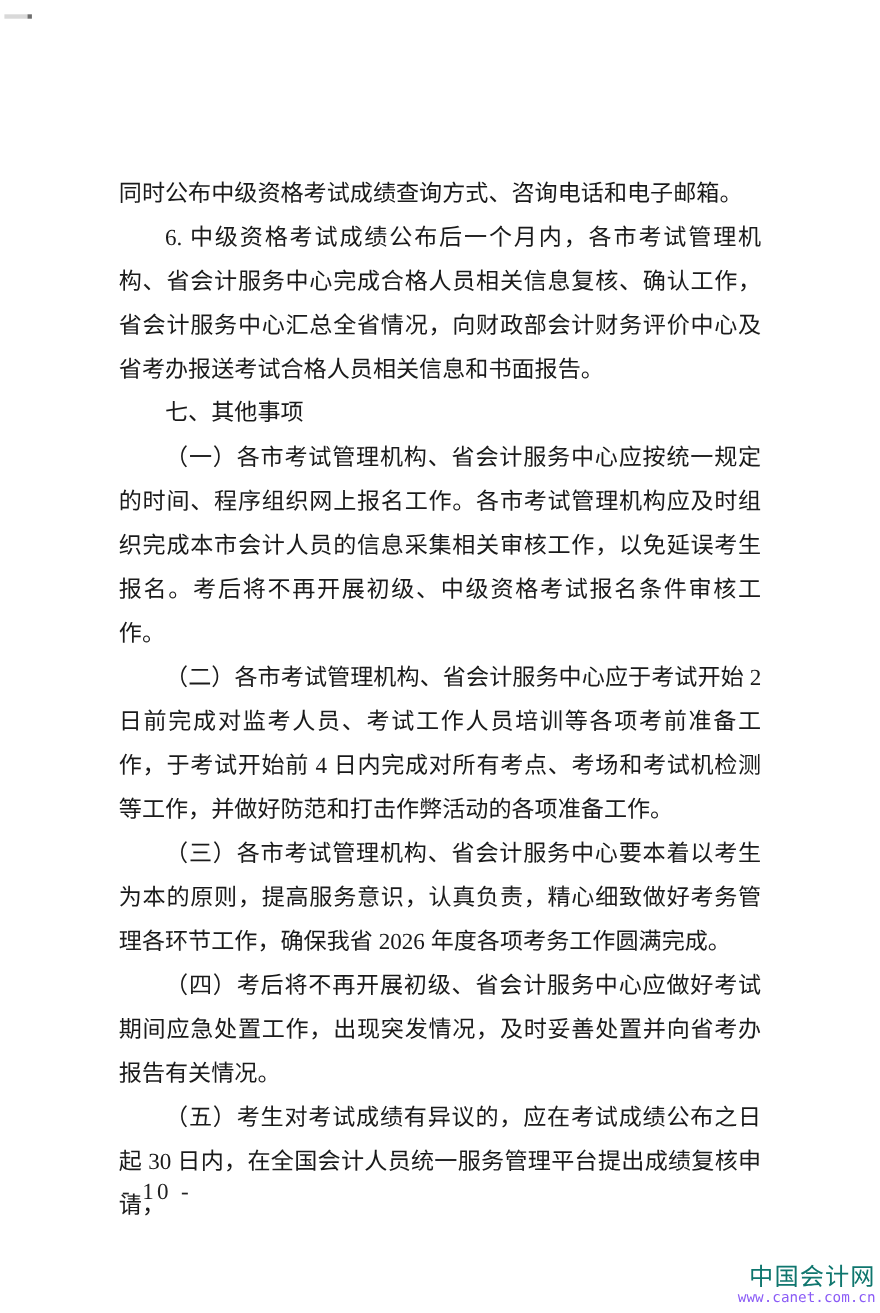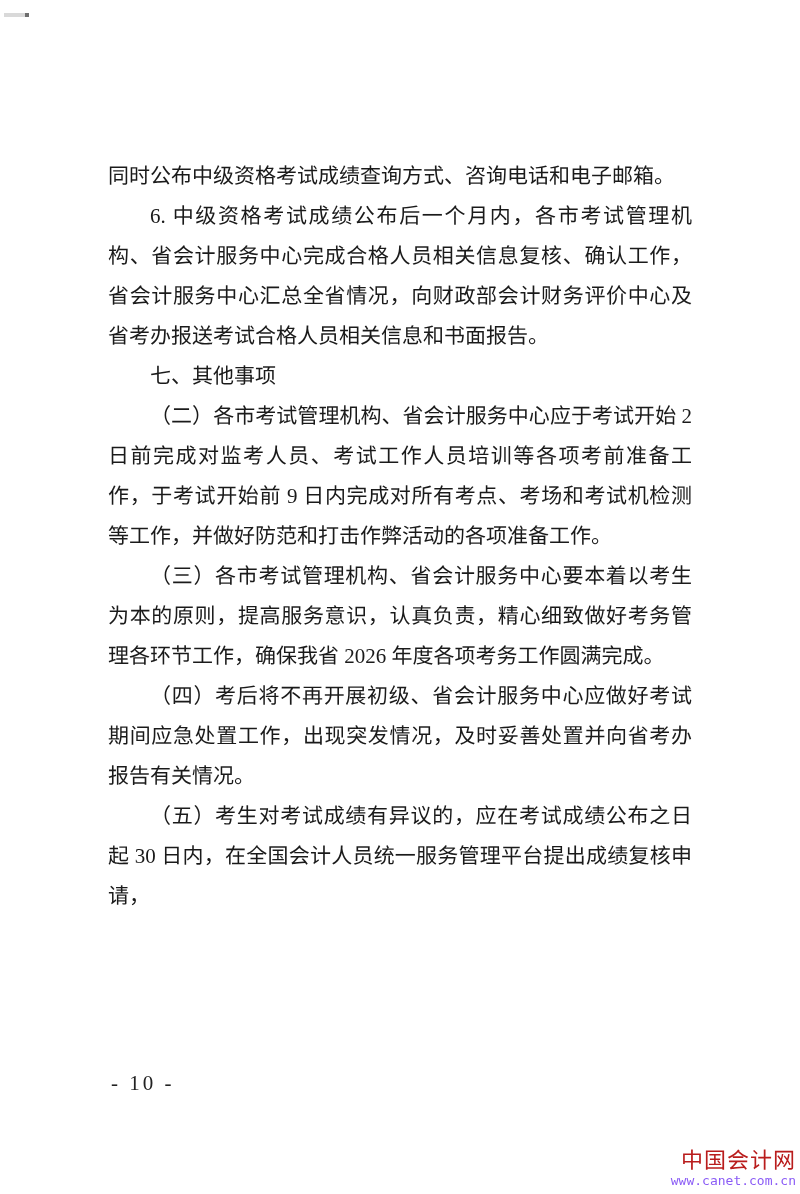--- a/index.html
+++ b/index.html
@@ -46,21 +46,21 @@
   .watermark {
     position: absolute;
     right: 4px;
     top: 1148px;
     text-align: right;
   }
   .wm-name {
     font-size: 22px;
     line-height: 26px;
     letter-spacing: 1px;
-    color: #b91c1c;
+    color: #0f766e;
     font-family: "Liberation Sans", sans-serif;
   }
   .wm-url {
     font-size: 13px;
     line-height: 14px;
     color: #8b5cf6;
     font-family: "DejaVu Sans Mono", monospace;
   }
   
   .artifact-line {
@@ -85,21 +85,22 @@
 
 <div class="page">
 
   <div class="artifact-line"></div>
   <div class="artifact-dot"></div>
 
   <main class="doc-body">
       <p class="para-body">同时公布中级资格考试成绩查询方式、咨询电话和电子邮箱。</p>
       <p class="para-body para-indent">6. 中级资格考试成绩公布后一个月内，各市考试管理机构、省会计服务中心完成合格人员相关信息复核、确认工作，省会计服务中心汇总全省情况，向财政部会计财务评价中心及省考办报送考试合格人员相关信息和书面报告。</p>
       <p class="para-heading para-indent">七、其他事项</p>
-      <p class="para-body para-indent">（二）各市考试管理机构、省会计服务中心应于考试开始 2 日前完成对监考人员、考试工作人员培训等各项考前准备工作，于考试开始前 9 日内完成对所有考点、考场和考试机检测等工作，并做好防范和打击作弊活动的各项准备工作。</p>
+      <p class="para-body para-indent">（一）各市考试管理机构、省会计服务中心应按统一规定的时间、程序组织网上报名工作。各市考试管理机构应及时组织完成本市会计人员的信息采集相关审核工作，以免延误考生报名。考后将不再开展初级、中级资格考试报名条件审核工作。</p>
+      <p class="para-body para-indent">（二）各市考试管理机构、省会计服务中心应于考试开始 2 日前完成对监考人员、考试工作人员培训等各项考前准备工作，于考试开始前 4 日内完成对所有考点、考场和考试机检测等工作，并做好防范和打击作弊活动的各项准备工作。</p>
       <p class="para-body para-indent">（三）各市考试管理机构、省会计服务中心要本着以考生为本的原则，提高服务意识，认真负责，精心细致做好考务管理各环节工作，确保我省 2026 年度各项考务工作圆满完成。</p>
       <p class="para-body para-indent">（四）考后将不再开展初级、省会计服务中心应做好考试期间应急处置工作，出现突发情况，及时妥善处置并向省考办报告有关情况。</p>
       <p class="para-body para-indent">（五）考生对考试成绩有异议的，应在考试成绩公布之日起 30 日内，在全国会计人员统一服务管理平台提出成绩复核申请，</p>
     </main>
 
   <div class="page-number">- 10 -</div>
 
   <div class="watermark">
     <div class="wm-name">中国会计网</div>
     <div class="wm-url">www.canet.com.cn</div>

